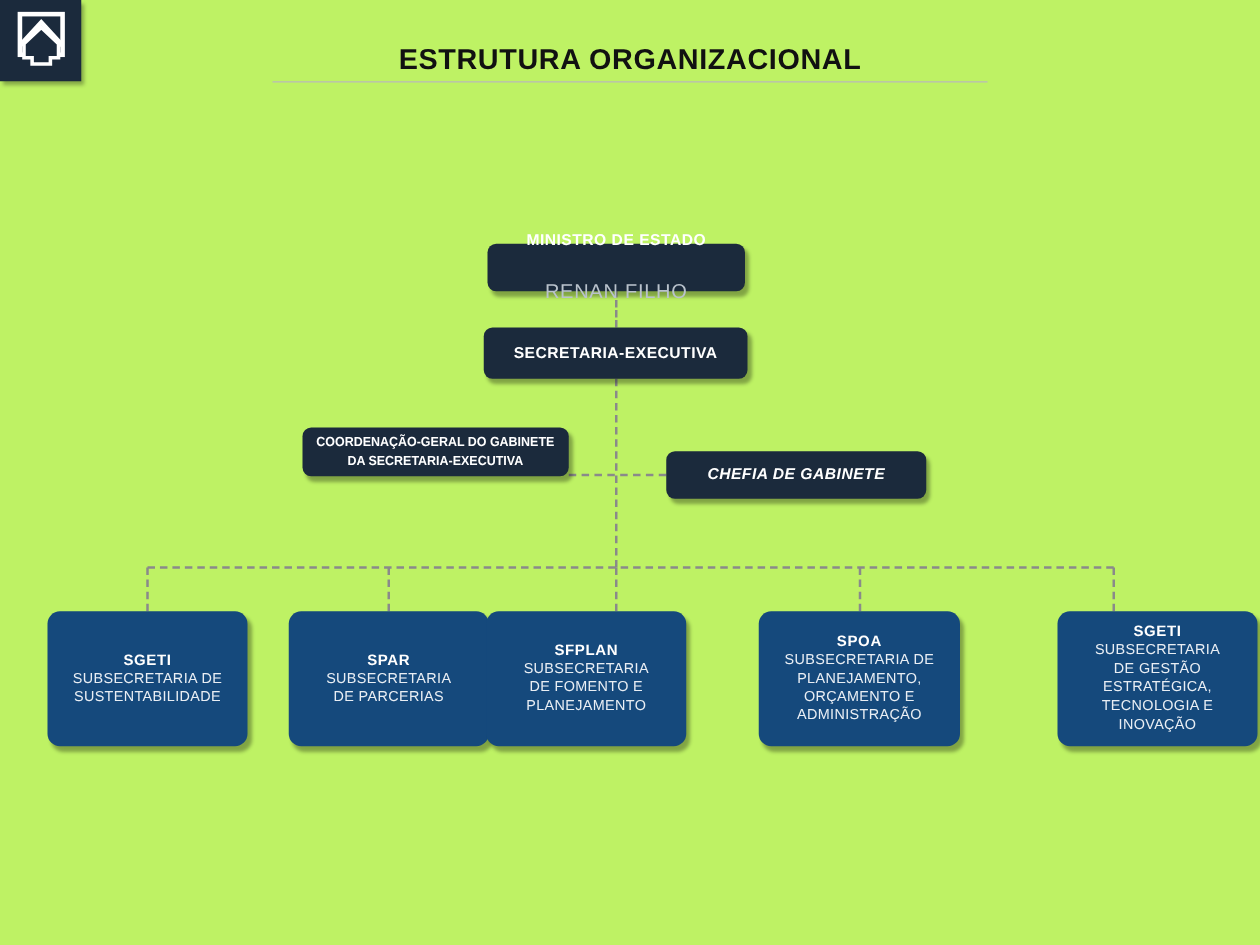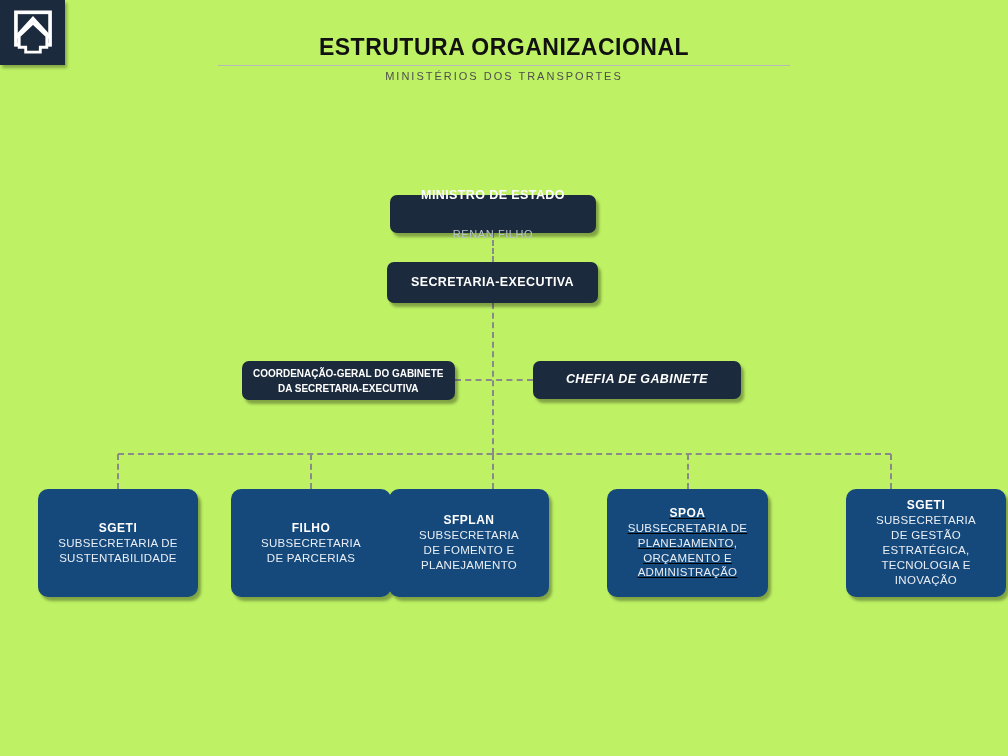--- a/index.html
+++ b/index.html
@@ -53,45 +53,45 @@
     padding: 4px 6px;
   }
   .node.dark { background: #1b2a3c; }
   .node.blue { background: #15497c; border-radius: 10px; }
 
   .node-label {
     color: #ffffff; font-weight: bold; font-size: 12.5px;
     letter-spacing: 0.4px; white-space: pre-line; line-height: 1.25;
   }
   .node-sublabel {
-    color: #b9c2cc; font-size: 11px; letter-spacing: 0.6px;
+    color: #b9c2cc; font-size: 16px; letter-spacing: 0.6px;
     white-space: pre-line; margin-top: 1px;
   }
   .node-label.condensed {
     font-size: 10.5px; letter-spacing: 0;
     transform: scaleX(0.95); line-height: 1.35;
   }
   .acronym {
     color: #ffffff; font-weight: bold; font-size: 12px;
     letter-spacing: 0.5px;
   }
   .unit-name {
     color: #e9eef4; font-size: 11.5px; letter-spacing: 0.3px;
     line-height: 1.3; white-space: pre-line; margin-top: 1px;
   }
 
   
   .n-ministro   { left: 390px; top: 195px; width: 206px; height: 38px; gap: 24px; }
   .n-secretaria { left: 387px; top: 262px; width: 211px; height: 41px; text-align: right; }
-  .n-coord      { left: 242px; top: 361px; width: 213px; height: 39px; }
+  .n-coord      { left: 242px; top: 342px; width: 213px; height: 39px; }
   .n-chefia     { left: 533px; top: 361px; width: 208px; height: 38px; font-style: italic; }
   .n-sust   { left: 38px;  top: 489px; width: 160px; height: 108px; }
   .n-spar   { left: 231px; top: 489px; width: 160px; height: 108px; }
   .n-sfplan { left: 389px; top: 489px; width: 160px; height: 108px; }
-  .n-spoa   { left: 607px; top: 489px; width: 161px; height: 108px; text-decoration: underline; }
+  .n-spoa   { left: 607px; top: 489px; width: 161px; height: 108px; }
   .n-sgeti  { left: 846px; top: 489px; width: 160px; height: 108px; }
 
   
   .conn-v { position: absolute; width: 0; border-left: 2px dashed #8a8a8a; }
   .conn-h { position: absolute; height: 0; border-top: 2px dashed #8a8a8a; }
 
   .c-v-top    { left: 492px; top: 232px; height: 30px; }
   .c-v-spine  { left: 492px; top: 303px; height: 151px; }
   .c-h-mid    { top: 379px; left: 455px; width: 78px; }
   .c-h-rail   { top: 453px; left: 118px; width: 773px; }
@@ -112,21 +112,20 @@
         <rect x="11" y="9" width="42" height="40" fill="none" stroke="#ffffff" stroke-width="4.5"></rect>
         <path d="M11 40 L32 17 L53 40" fill="none" stroke="#ffffff" stroke-width="4.5"></path>
         <path d="M32 22 L15 38 L15 52 L23 52 L23 58 L41 58 L41 52 L49 52 L49 38 Z" fill="#1b2a3c" stroke="#ffffff" stroke-width="3.5"></path>
       </svg>
     </span>
   </div>
 
   <div class="title-wrap">
     <div class="page-title">ESTRUTURA ORGANIZACIONAL</div>
     <div class="title-divider"></div>
-    <div class="page-subtitle">MINISTÉRIOS DOS TRANSPORTES</div>
   </div>
 
   <div class="conn-v c-v-top"></div>
   <div class="conn-v c-v-spine"></div>
   <div class="conn-h c-h-mid"></div>
   <div class="conn-h c-h-rail"></div>
   <div class="conn-v c-stub-1"></div>
   <div class="conn-v c-stub-2"></div>
   <div class="conn-v c-stub-3"></div>
   <div class="conn-v c-stub-4"></div>
@@ -148,21 +147,21 @@
   <div class="node dark n-chefia">
     <div class="node-label">CHEFIA DE GABINETE</div>
   </div>
 
   <div class="node blue n-sust">
     <div class="acronym">SGETI</div>
     <div class="unit-name">SUBSECRETARIA DE
 SUSTENTABILIDADE</div>
   </div>
   <div class="node blue n-spar">
-    <div class="acronym">FILHO</div>
+    <div class="acronym">SPAR</div>
     <div class="unit-name">SUBSECRETARIA
 DE PARCERIAS</div>
   </div>
   <div class="node blue n-sfplan">
     <div class="acronym">SFPLAN</div>
     <div class="unit-name">SUBSECRETARIA
 DE FOMENTO E
 PLANEJAMENTO</div>
   </div>
   <div class="node blue n-spoa">

